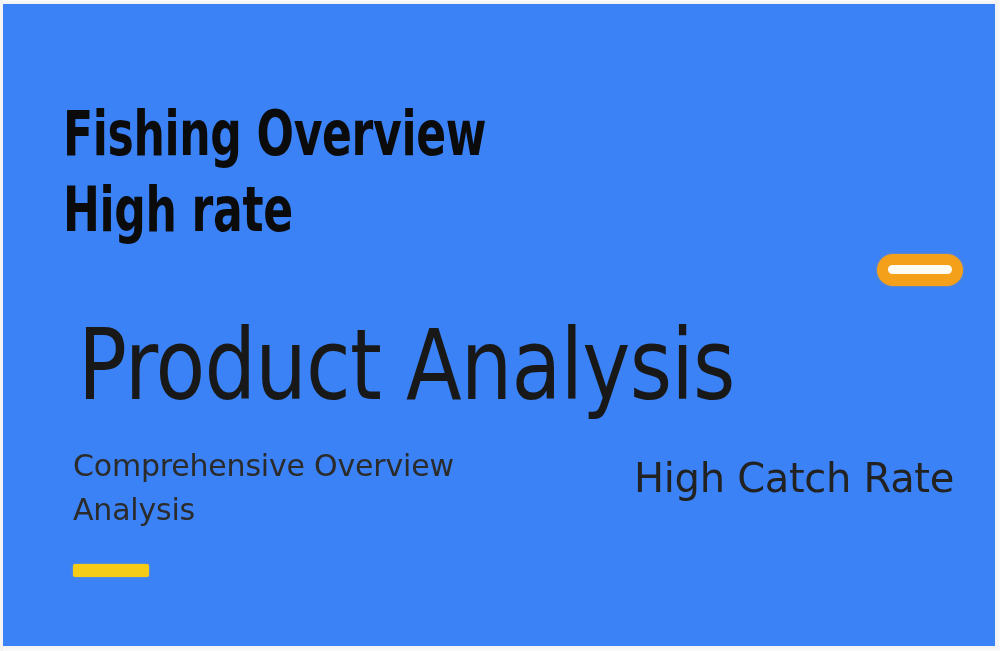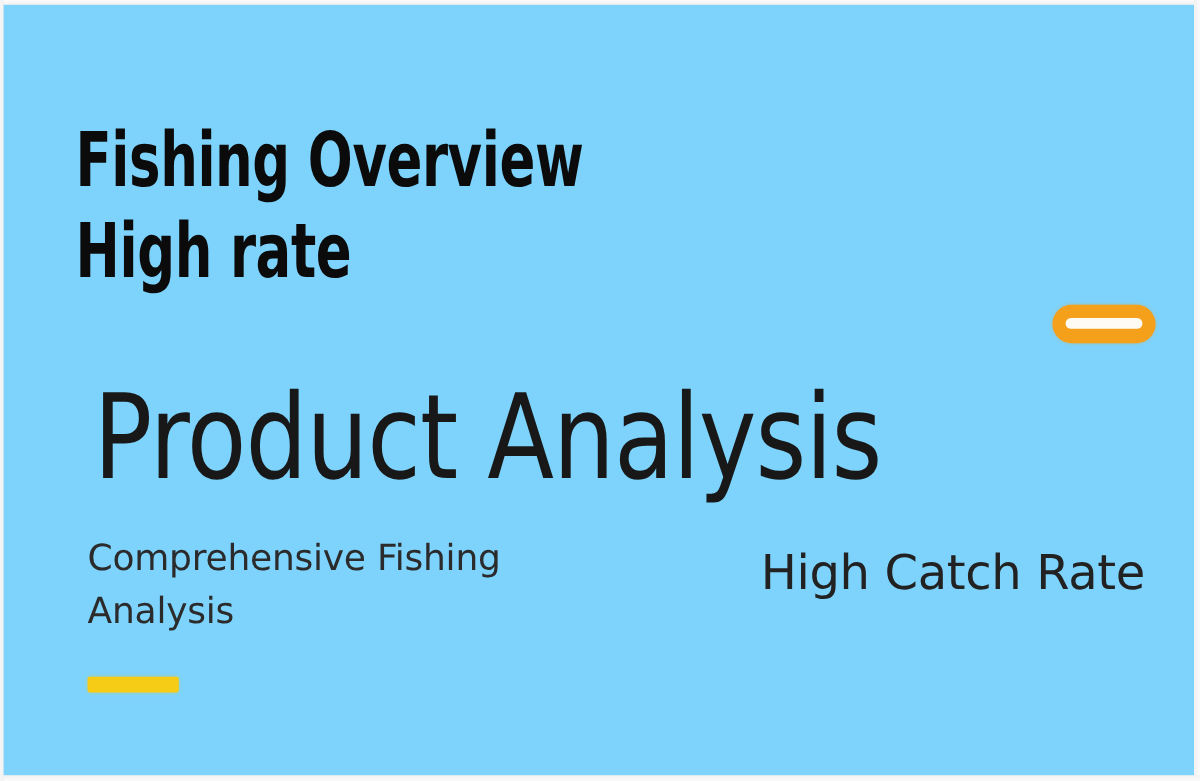--- a/index.html
+++ b/index.html
@@ -10,21 +10,21 @@
 
   body {
     font-family: "DejaVu Sans", sans-serif;
   }
 
   #slide {
     position: relative;
     width: 1000px;
     height: 651px;
     overflow: hidden;
-    background: #7dd3fc;
+    background: #3b82f6;
   }
 
   
   .edge-top {
     position: absolute;
     left: 0; top: 0;
     width: 1000px; height: 4px;
     background: linear-gradient(to bottom, #fdfdfd 0%, #f4f4f4 60%, #f1f1f1 100%);
     pointer-events: none;
   }
@@ -162,19 +162,19 @@
     <span class="kicker-line">Fishing Overview</span>
     <span class="kicker-line">High rate</span>
   </div>
 
   <div class="pill-badge">
     <div class="pill-inner"></div>
   </div>
 
   <div class="main-title">Product Analysis</div>
 
-  <div class="subtitle-left">Comprehensive Fishing Analysis</div>
+  <div class="subtitle-left">Comprehensive Overview Analysis</div>
 
   <div class="tagline-right">High Catch Rate</div>
 
   <div class="accent-bar"></div>
 
 </div>
 
 </body></html>

